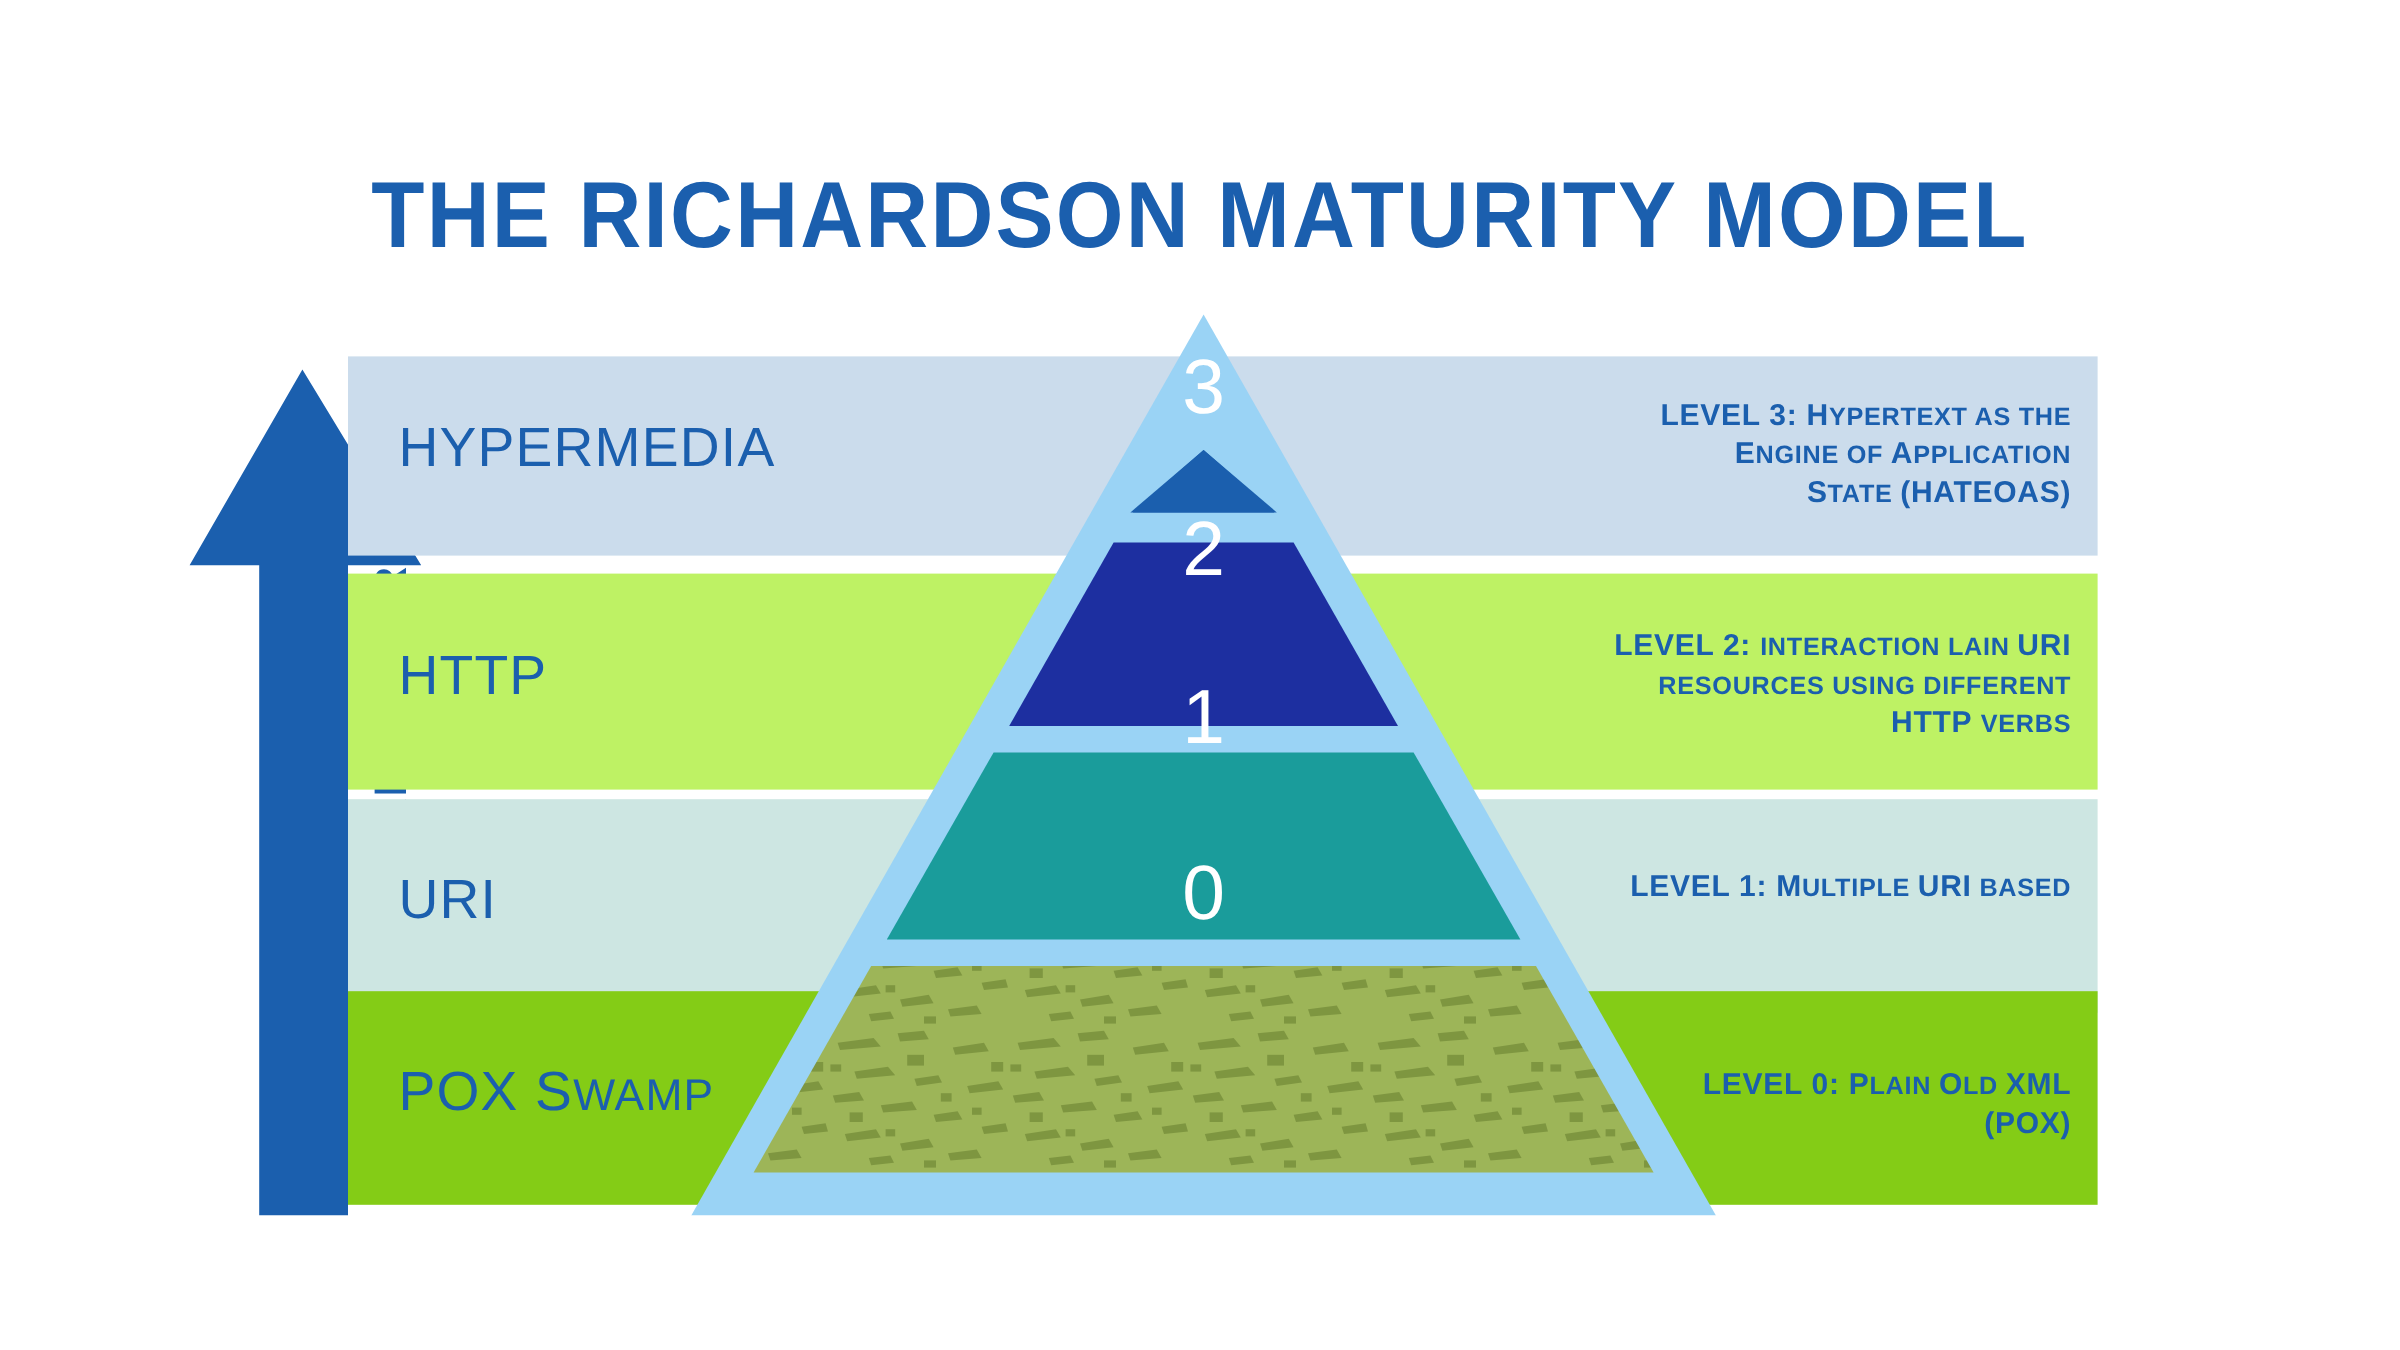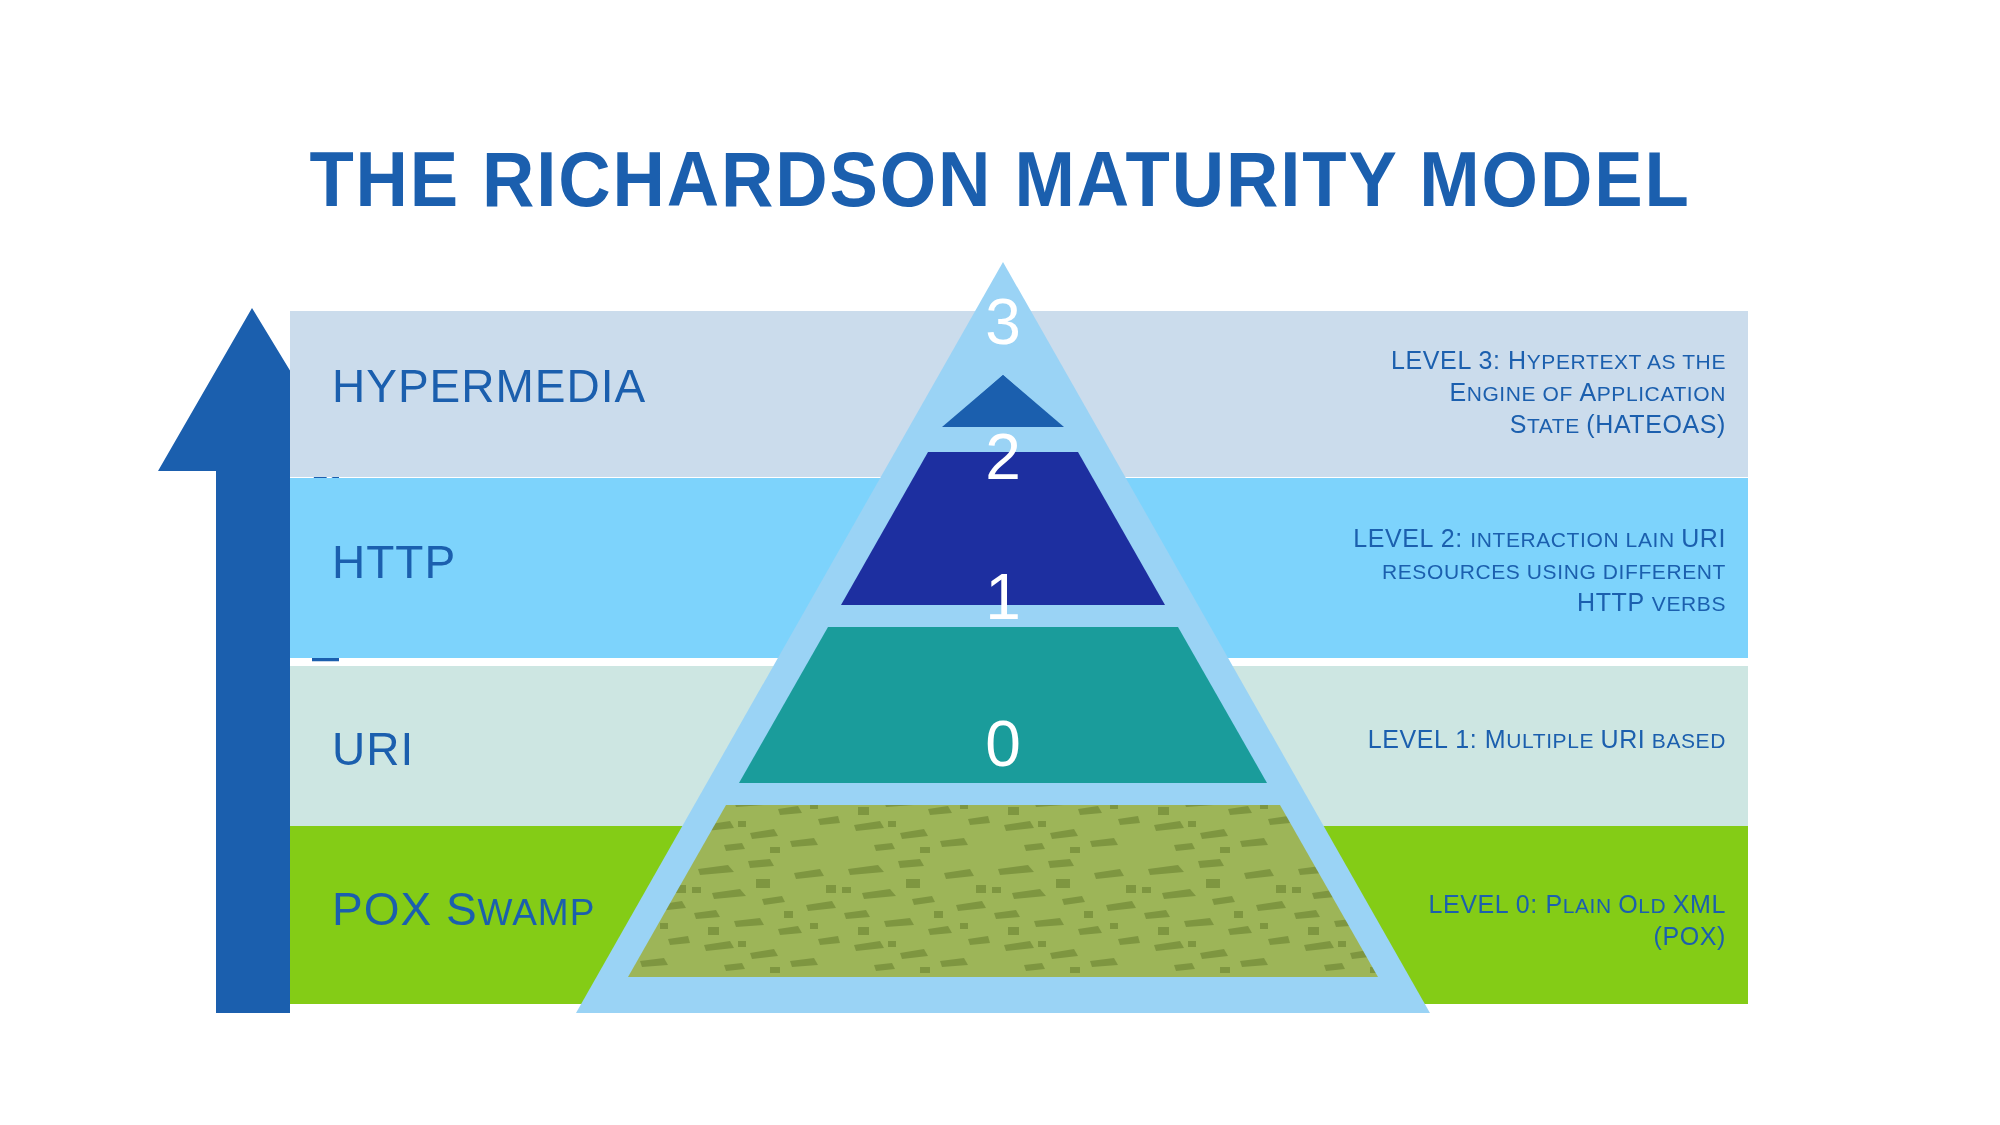--- a/index.html
+++ b/index.html
@@ -81,31 +81,31 @@
   }
   .band .left-label .sc {
     font-size: 37px;
   }
   .band .right-desc {
     position: absolute;
     right: 22px;
     width: 460px;
     text-align: right;
     color: #1B5FAE;
-    font-weight: 400;
+    font-weight: 700;
     font-size: 25px;
     line-height: 1.28;
     letter-spacing: 0.6px;
   }
   .band .right-desc .sc {
     font-size: 21px;
   }
 
-  #band-3 { top: 311px; height: 166px; background: #CBDCEC; }
-  #band-2 { top: 478px; height: 180px; background: #7dd3fc; }
+  #band-3 { top: 297px; height: 166px; background: #CBDCEC; }
+  #band-2 { top: 478px; height: 180px; background: #bef264; }
   #band-1 { top: 666px; height: 178px; background: #CDE6E2; }
   #band-0 { top: 826px; height: 178px; background: #84cc16; }
 
   #band-3 .left-label { top: 48px; }
   #band-2 .left-label { top: 57px; }
   #band-1 .left-label { top: 56px; }
   #band-0 .left-label { top: 56px; }
 
   #band-3 .right-desc { top: 33px; }
   #band-2 .right-desc { top: 44px; }

